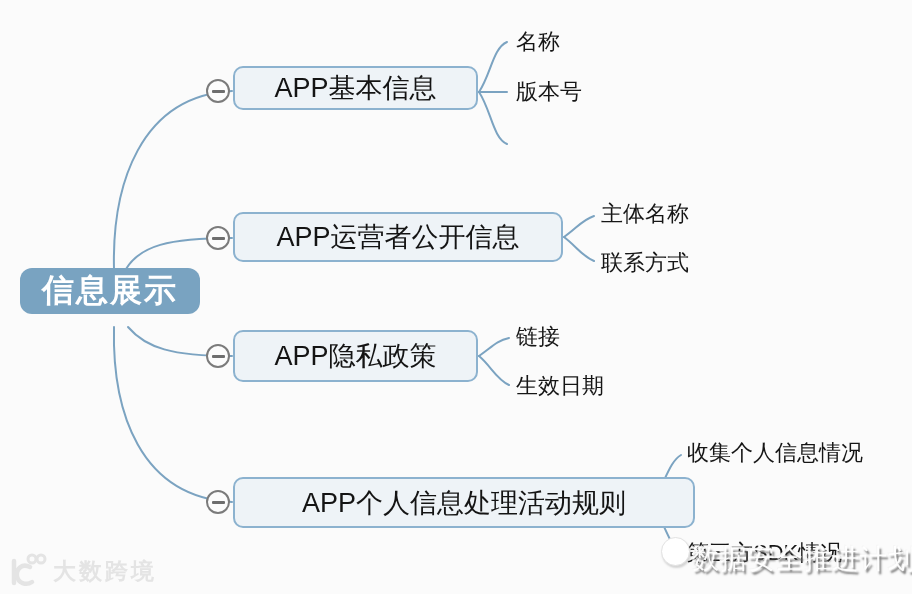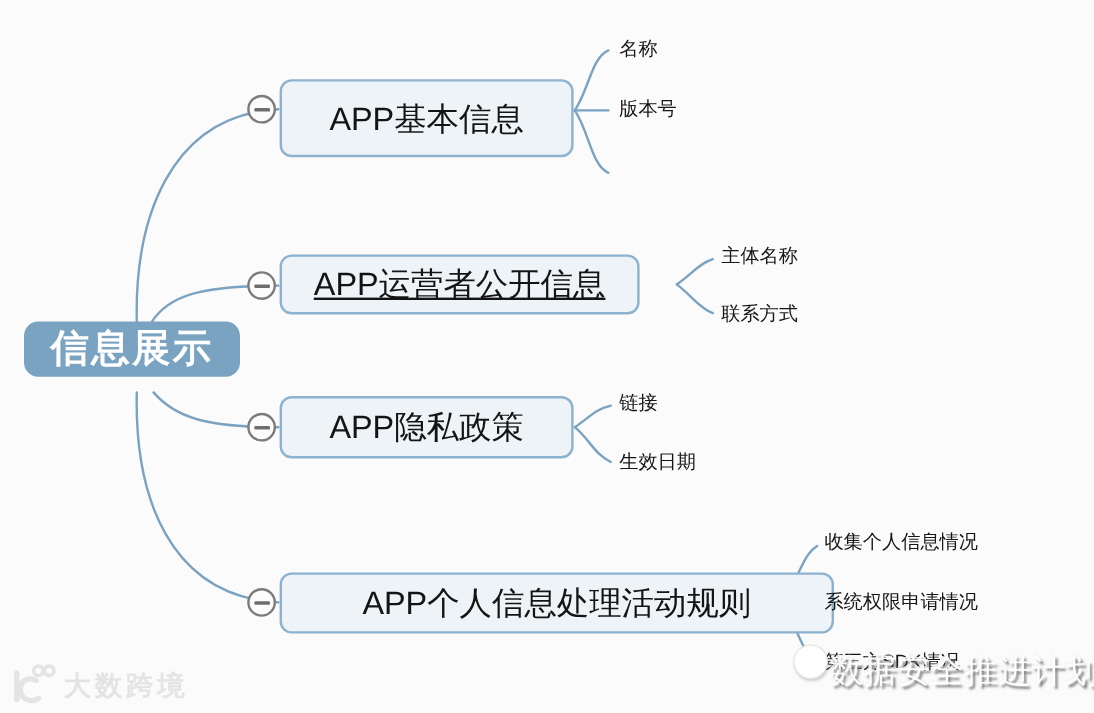--- a/index.html
+++ b/index.html
@@ -16,38 +16,38 @@
     background:#79a3c1; border-radius:12px; color:#ffffff;
     font-size:32px; font-weight:bold; letter-spacing:2px;
     display:flex; align-items:center; justify-content:center; z-index:1;
   }
   .node {
     position:absolute; background:#eef3f7; border:2px solid #8cb2cf;
     border-radius:10px; box-sizing:border-box; color:#141414;
     font-size:27px; display:flex; align-items:center; justify-content:center;
     white-space:nowrap; z-index:1;
   }
-  #box1 { left:233px; top:66px;  width:245px; height:65px; }
-  #box2 { left:233px; top:212px; width:300px; height:50px;text-decoration:underline; }
+  #box1 { left:233px; top:66px;  width:245px; height:44px; }
+  #box2 { left:233px; top:212px; width:330px; height:50px; }
   #box3 { left:233px; top:330px; width:245px; height:52px; }
   #box4 { left:233px; top:477px; width:462px; height:51px; }
 
   .collapse {
     position:absolute; width:24px; height:24px; border-radius:50%;
     background:#fcfcfc; border:2px solid #7b7b7b; box-sizing:border-box;
     display:flex; align-items:center; justify-content:center; z-index:2;
   }
   .collapse .bar { width:13px; height:3px; background:#6e6e6e; border-radius:1px; }
   #cl1 { left:206px; top:79px; }
   #cl2 { left:206px; top:226px; }
   #cl3 { left:206px; top:344px; }
   #cl4 { left:206px; top:490px; }
 
   .leaf {
-    position:absolute; height:30px; line-height:30px; font-size:16px;
+    position:absolute; height:30px; line-height:30px; font-size:22px;
     color:#161616; white-space:nowrap; z-index:1;
   }
   #l1a { left:516px; top:27px; }
   #l1b { left:516px; top:77px;text-align:right; }
   #l1c { left:516px; top:129px; }
   #l2a { left:601px; top:199px; }
   #l2b { left:601px; top:248px; }
   #l3a { left:516px; top:322px; }
   #l3b { left:516px; top:371px; }
   #l4a { left:687px; top:438px; }
@@ -124,21 +124,20 @@
   <div class="leaf" id="l1a">名称</div>
   <div class="leaf" id="l1b">版本号</div>
 
   <div class="leaf" id="l2a">主体名称</div>
   <div class="leaf" id="l2b">联系方式</div>
 
   <div class="leaf" id="l3a">链接</div>
   <div class="leaf" id="l3b">生效日期</div>
 
   <div class="leaf" id="l4a">收集个人信息情况</div>
-  <div class="leaf" id="l4b">系统权限申请情况</div>
   <div class="leaf" id="l4c">第三方SDK情况</div>
 
   <div class="wm-badge"></div>
   <div class="wm-text">数据安全推进计划</div>
 
   <div class="logo">
     <svg class="mark" viewBox="0 0 40 36">
       <path d="M6 8 L6 30" stroke="#e4e4e4" stroke-width="4.5" fill="none" stroke-linecap="round"></path>
       <path d="M22 14 C14 10 8 16 9 23 C10 30 18 33 24 29" stroke="#e4e4e4" stroke-width="4.5" fill="none" stroke-linecap="round"></path>
       <circle cx="24" cy="6" r="4" stroke="#e4e4e4" stroke-width="3" fill="none"></circle>

